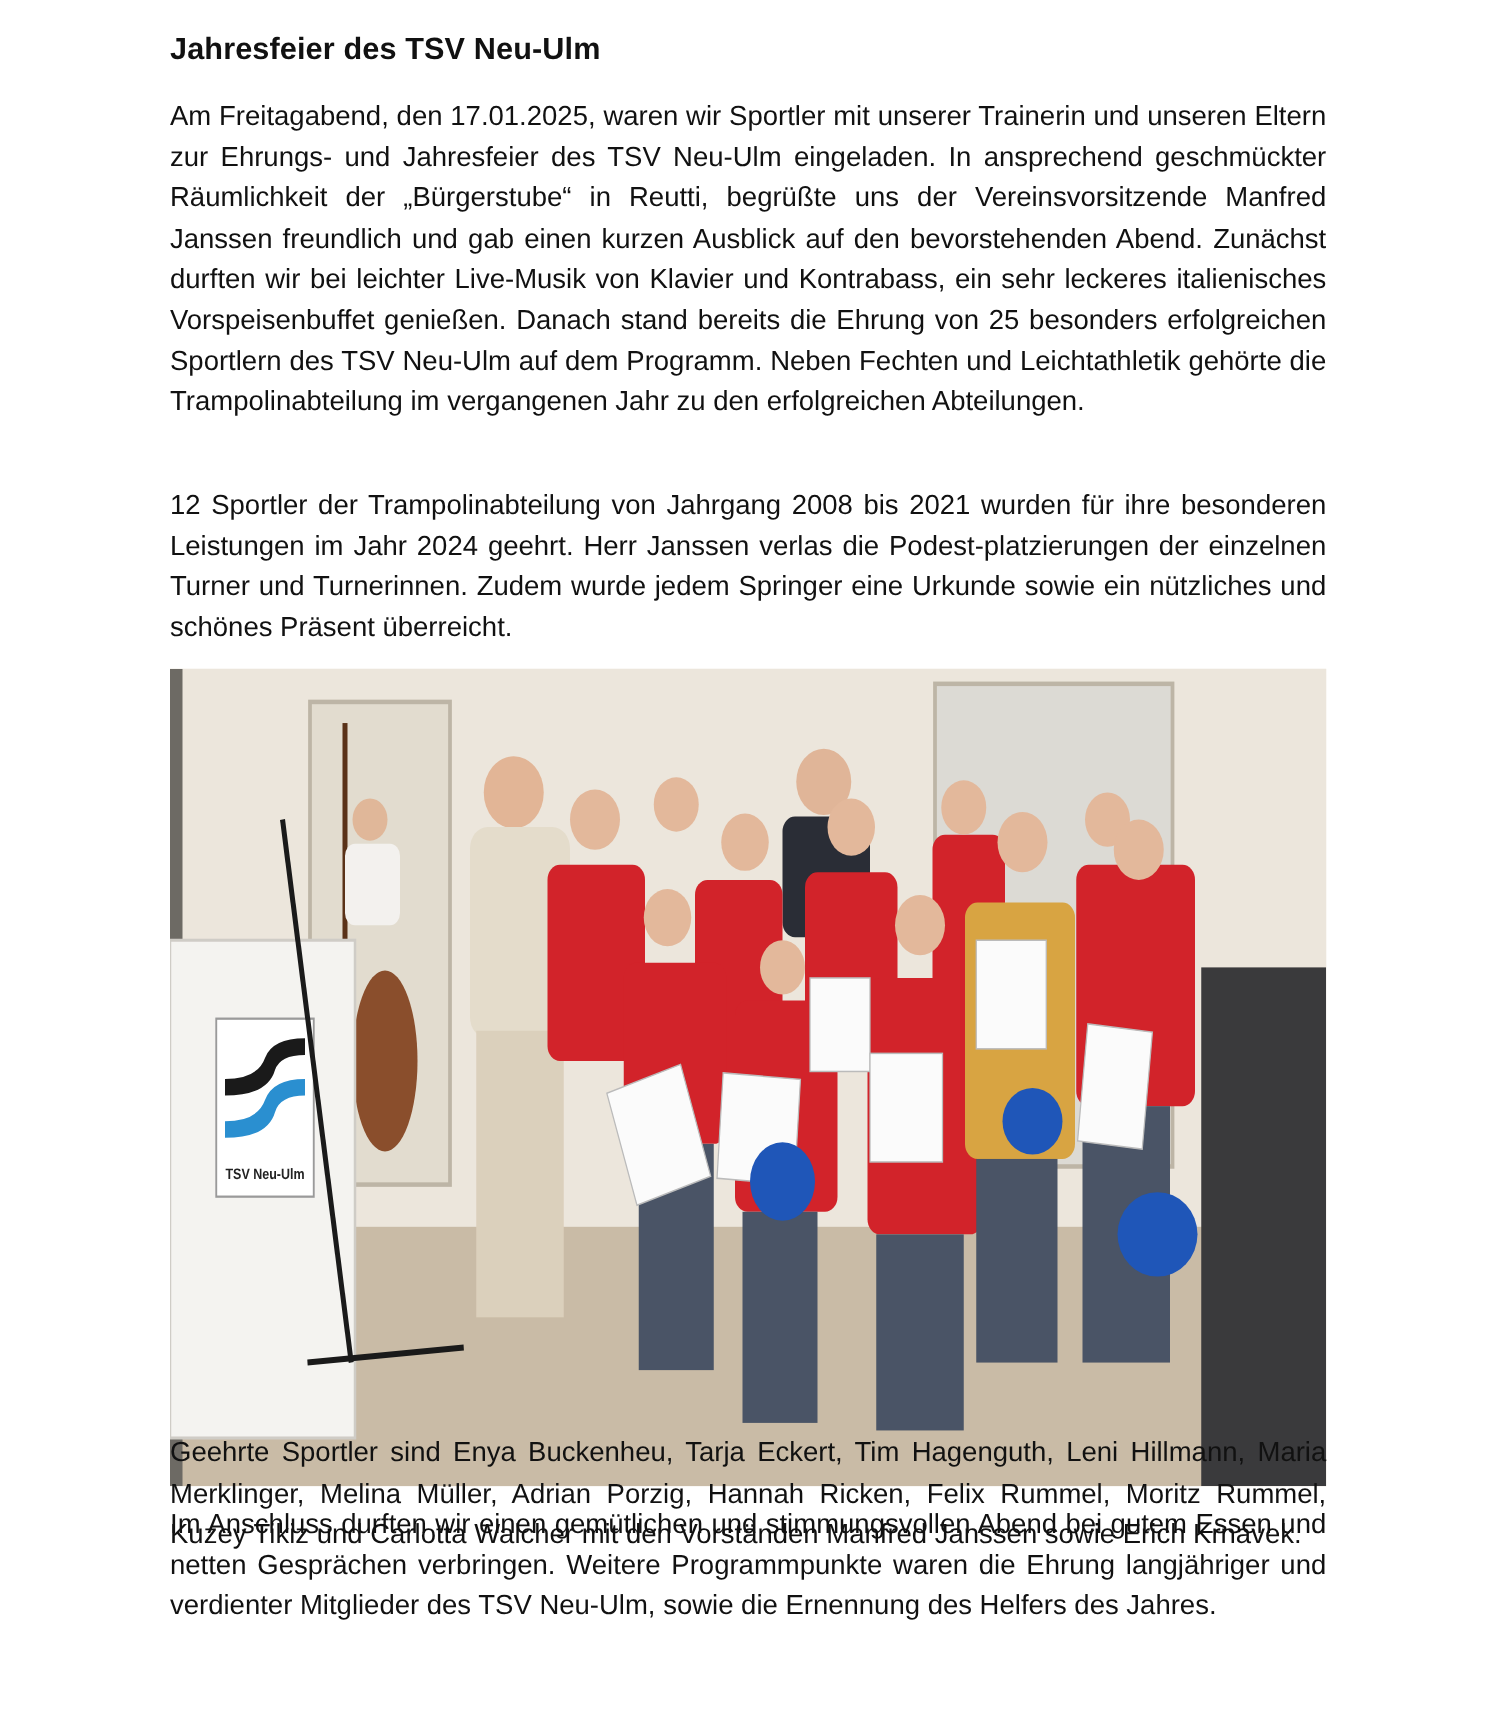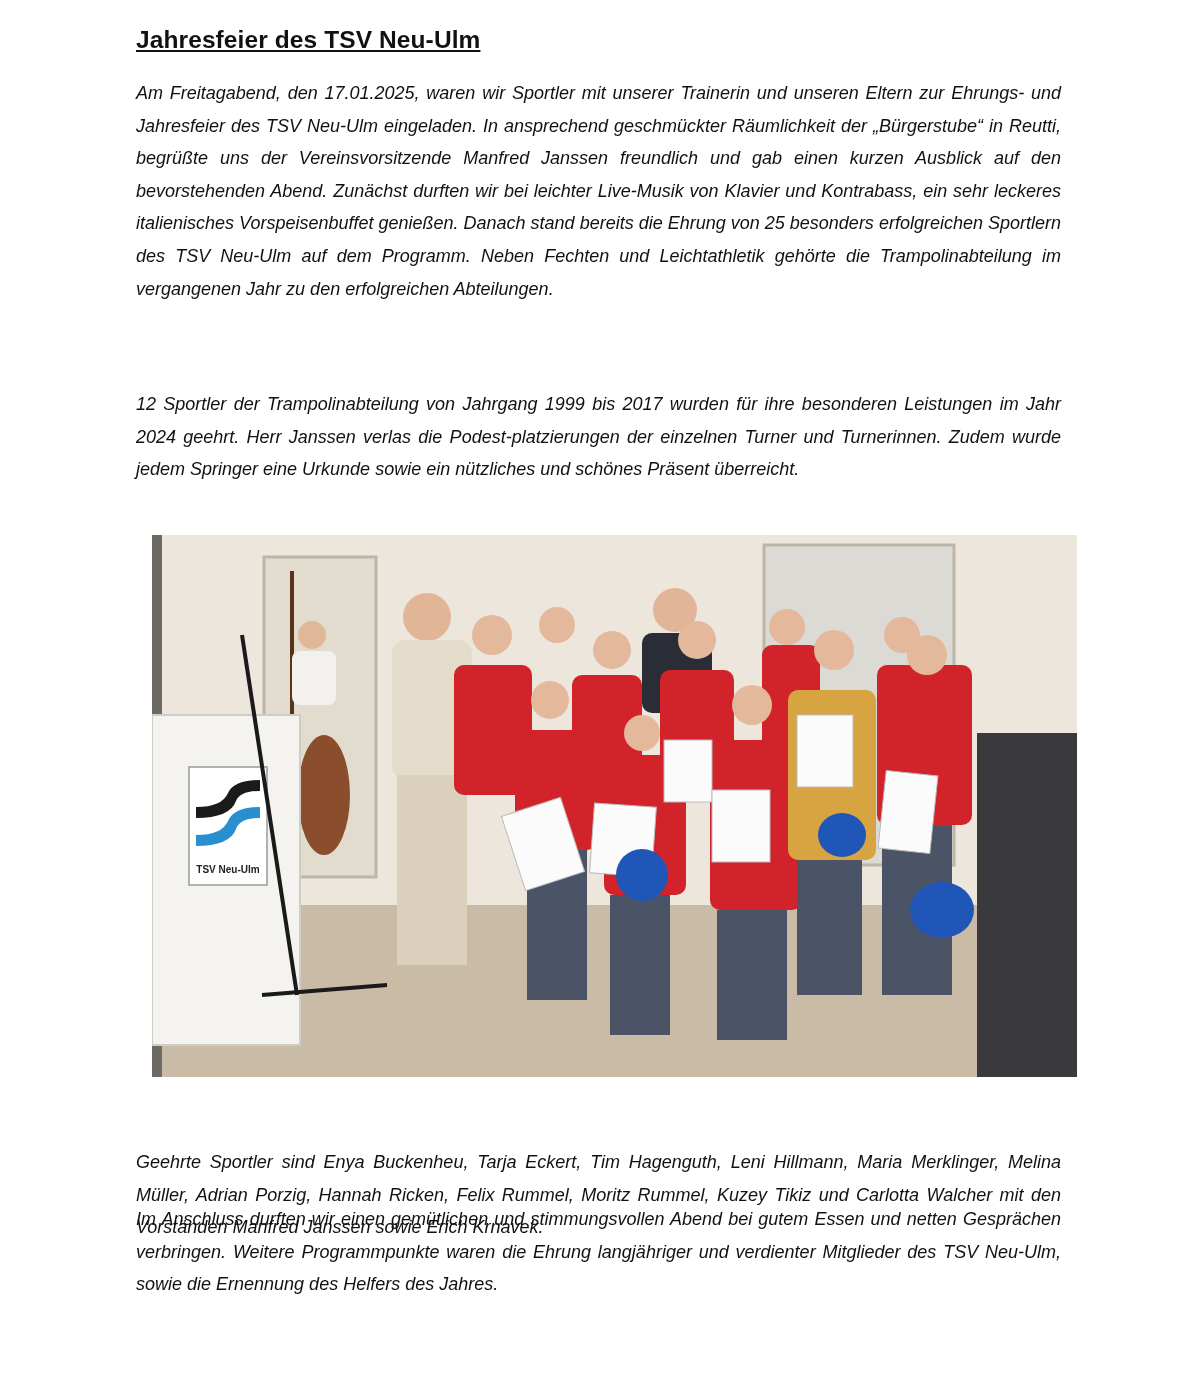--- a/index.html
+++ b/index.html
@@ -3,46 +3,45 @@
   <meta charset="utf-8">
   <style>
     html, body { margin: 0; padding: 0; background: #ffffff; }
     body {
       width: 1191px; height: 1382px; position: relative; overflow: hidden;
       font-family: "Liberation Sans", sans-serif; color: #111111;
     }
     .page { position: absolute; left: 136px; top: 0; width: 925px; }
     h1 {
       margin: 0; position: absolute; top: 26px; left: 0;
-      font-size: 24.5px; font-weight: bold; letter-spacing: 0.1px; text-decoration: underline;
+      font-size: 24.5px; font-weight: bold; letter-spacing: 0.1px;
     }
     .para {
       position: absolute; left: 0; width: 925px; margin: 0;
-      font-size: 18px; line-height: 32.6px; text-align: justify;
+      font-size: 22px; line-height: 32.6px; text-align: justify;
       text-align-last: left;
-      font-style: italic;
     }
     #p1 { top: 77px; }
     #p2 { top: 388px; }
     #p3 { top: 1098px; margin-top: 48px; }
     #p4 { top: 1203px; }
     .photo {
-      position: absolute; left: 0; top: 535px; width: 925px; height: 542px;
-      overflow: hidden; background: #e9e2d6; margin-left: 16px;
+      position: absolute; left: 0; top: 535px; width: 925px; height: 654px;
+      overflow: hidden; background: #e9e2d6;
     }
     .photo svg { display: block; width: 100%; height: 100%; }
   </style>
 </head>
 <body>
 
 <div class="page">
   <h1>Jahresfeier des TSV Neu-Ulm</h1>
 
   <p id="p1" class="para">Am Freitagabend, den 17.01.2025, waren wir Sportler mit unserer Trainerin und unseren Eltern zur Ehrungs- und Jahresfeier des TSV Neu-Ulm eingeladen. In ansprechend geschmückter Räumlichkeit der „Bürgerstube“ in Reutti, begrüßte uns der Vereinsvorsitzende Manfred Janssen freundlich und gab einen kurzen Ausblick auf den bevorstehenden Abend. Zunächst durften wir bei leichter Live-Musik von Klavier und Kontrabass, ein sehr leckeres italienisches Vorspeisenbuffet genießen. Danach stand bereits die Ehrung von 25 besonders erfolgreichen Sportlern des TSV Neu-Ulm auf dem Programm. Neben Fechten und Leichtathletik gehörte die Trampolinabteilung im vergangenen Jahr zu den erfolgreichen Abteilungen.</p>
-  <p id="p2" class="para">12 Sportler der Trampolinabteilung von Jahrgang 1999 bis 2017 wurden für ihre besonderen Leistungen im Jahr 2024 geehrt. Herr Janssen verlas die Podest-platzierungen der einzelnen Turner und Turnerinnen. Zudem wurde jedem Springer eine Urkunde sowie ein nützliches und schönes Präsent überreicht.</p>
+  <p id="p2" class="para">12 Sportler der Trampolinabteilung von Jahrgang 2008 bis 2021 wurden für ihre besonderen Leistungen im Jahr 2024 geehrt. Herr Janssen verlas die Podest-platzierungen der einzelnen Turner und Turnerinnen. Zudem wurde jedem Springer eine Urkunde sowie ein nützliches und schönes Präsent überreicht.</p>
 
   <div class="photo">
     <svg viewBox="0 0 925 542" preserveAspectRatio="none">
 
       <rect x="0" y="0" width="925" height="542" fill="#ece6dc"></rect>
       <rect x="0" y="370" width="925" height="172" fill="#c9bba6"></rect>
 
       <rect x="112" y="22" width="112" height="320" fill="#e2dccf" stroke="#bdb5a6" stroke-width="3"></rect>
       <rect x="612" y="10" width="190" height="320" fill="#dcdad4" stroke="#bdb5a6" stroke-width="3"></rect>
       <rect x="0" y="0" width="10" height="542" fill="#6d6a64"></rect>

